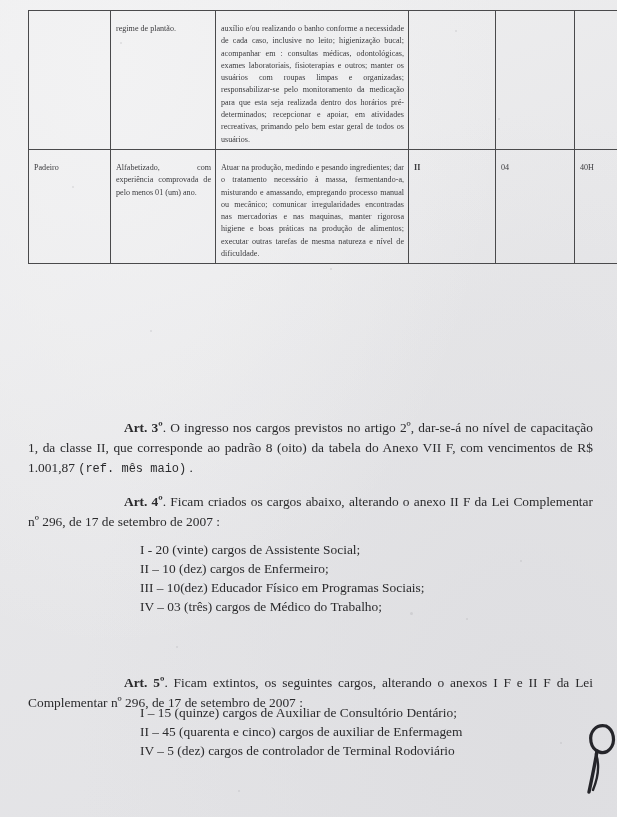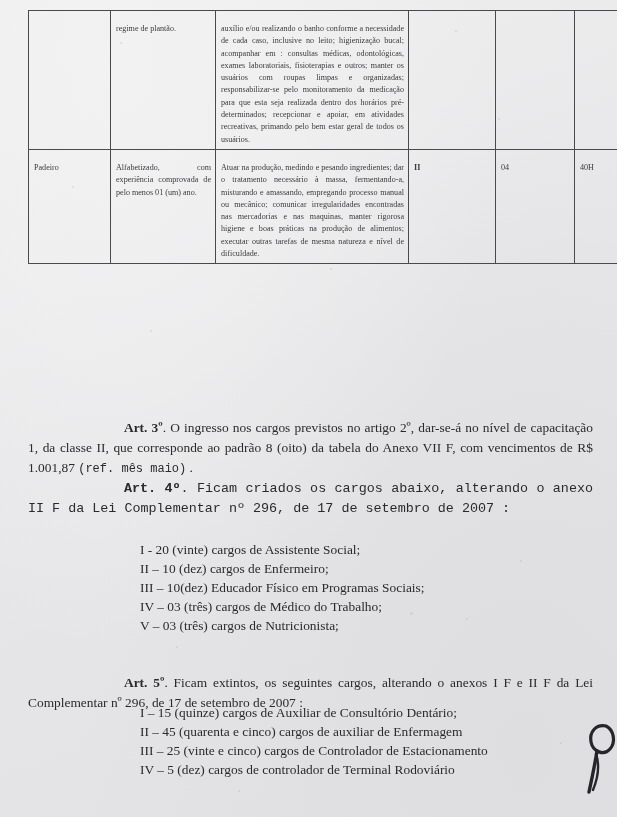--- a/index.html
+++ b/index.html
@@ -94,21 +94,21 @@
   .sig-mark {
     position: absolute;
     left: 576px;
     top: 716px;
     width: 44px;
     height: 86px;
     pointer-events: none;
   }
 
   .blk-art3 { top: 418px; }
-  .blk-art4 { top: 479px; font-family: Liberation Mono, monospace; }
+  .blk-art4 { top: 492px; }
   .blk-list4 { top: 540px; }
   .blk-art5 { top: 673px; }
   .blk-list5 { top: 703px; }
 </style>
 </head>
 <body>
 
 <div class="page">
 
   <div class="grain">
@@ -158,33 +158,31 @@
   <div class="body-text blk-art4">
     <p class="para"><span class="artnum">Art. 4º</span><span>.   Ficam criados os cargos abaixo, alterando o anexo II F da Lei Complementar nº 296, de 17 de setembro de 2007 :</span></p>
   </div>
 
   <div class="body-text blk-list4">
     <ul class="roman-list">
       <li>I - 20 (vinte) cargos de Assistente Social;</li>
       <li>II – 10 (dez) cargos de Enfermeiro;</li>
       <li>III – 10(dez) Educador Físico em Programas Sociais;</li>
       <li>IV – 03 (três) cargos de Médico do Trabalho;</li>
-      <li>V – 03 (três) cargos de Nutricionista;</li>
     </ul>
   </div>
 
   <div class="body-text blk-art5">
     <p class="para"><span class="artnum">Art. 5º</span><span>. Ficam extintos, os seguintes cargos, alterando o anexos I F e II F da Lei Complementar nº 296, de 17 de setembro de 2007 :</span></p>
   </div>
 
   <div class="body-text blk-list5">
     <ul class="roman-list">
       <li>I – 15 (quinze) cargos de Auxiliar de Consultório Dentário;</li>
       <li>II – 45 (quarenta e cinco) cargos de auxiliar de Enfermagem</li>
-      <li>III – 25 (vinte e cinco) cargos de Controlador de Estacionamento</li>
       <li>IV – 5 (dez) cargos de controlador de Terminal Rodoviário</li>
     </ul>
   </div>
 
   <svg class="sig-mark" viewBox="0 0 44 86">
     <path d="M30 10 C20 8, 13 16, 15 26 C17 36, 28 40, 34 33 C40 26, 38 14, 30 10 Z" fill="none" stroke="#25252a" stroke-width="3.2" stroke-linecap="round"></path>
     <path d="M21 35 C19 48, 16 62, 13 76" fill="none" stroke="#25252a" stroke-width="3.4" stroke-linecap="round"></path>
     <path d="M20 38 C24 50, 22 62, 17 74" fill="none" stroke="#25252a" stroke-width="2.4" stroke-linecap="round"></path>
   </svg>
 

